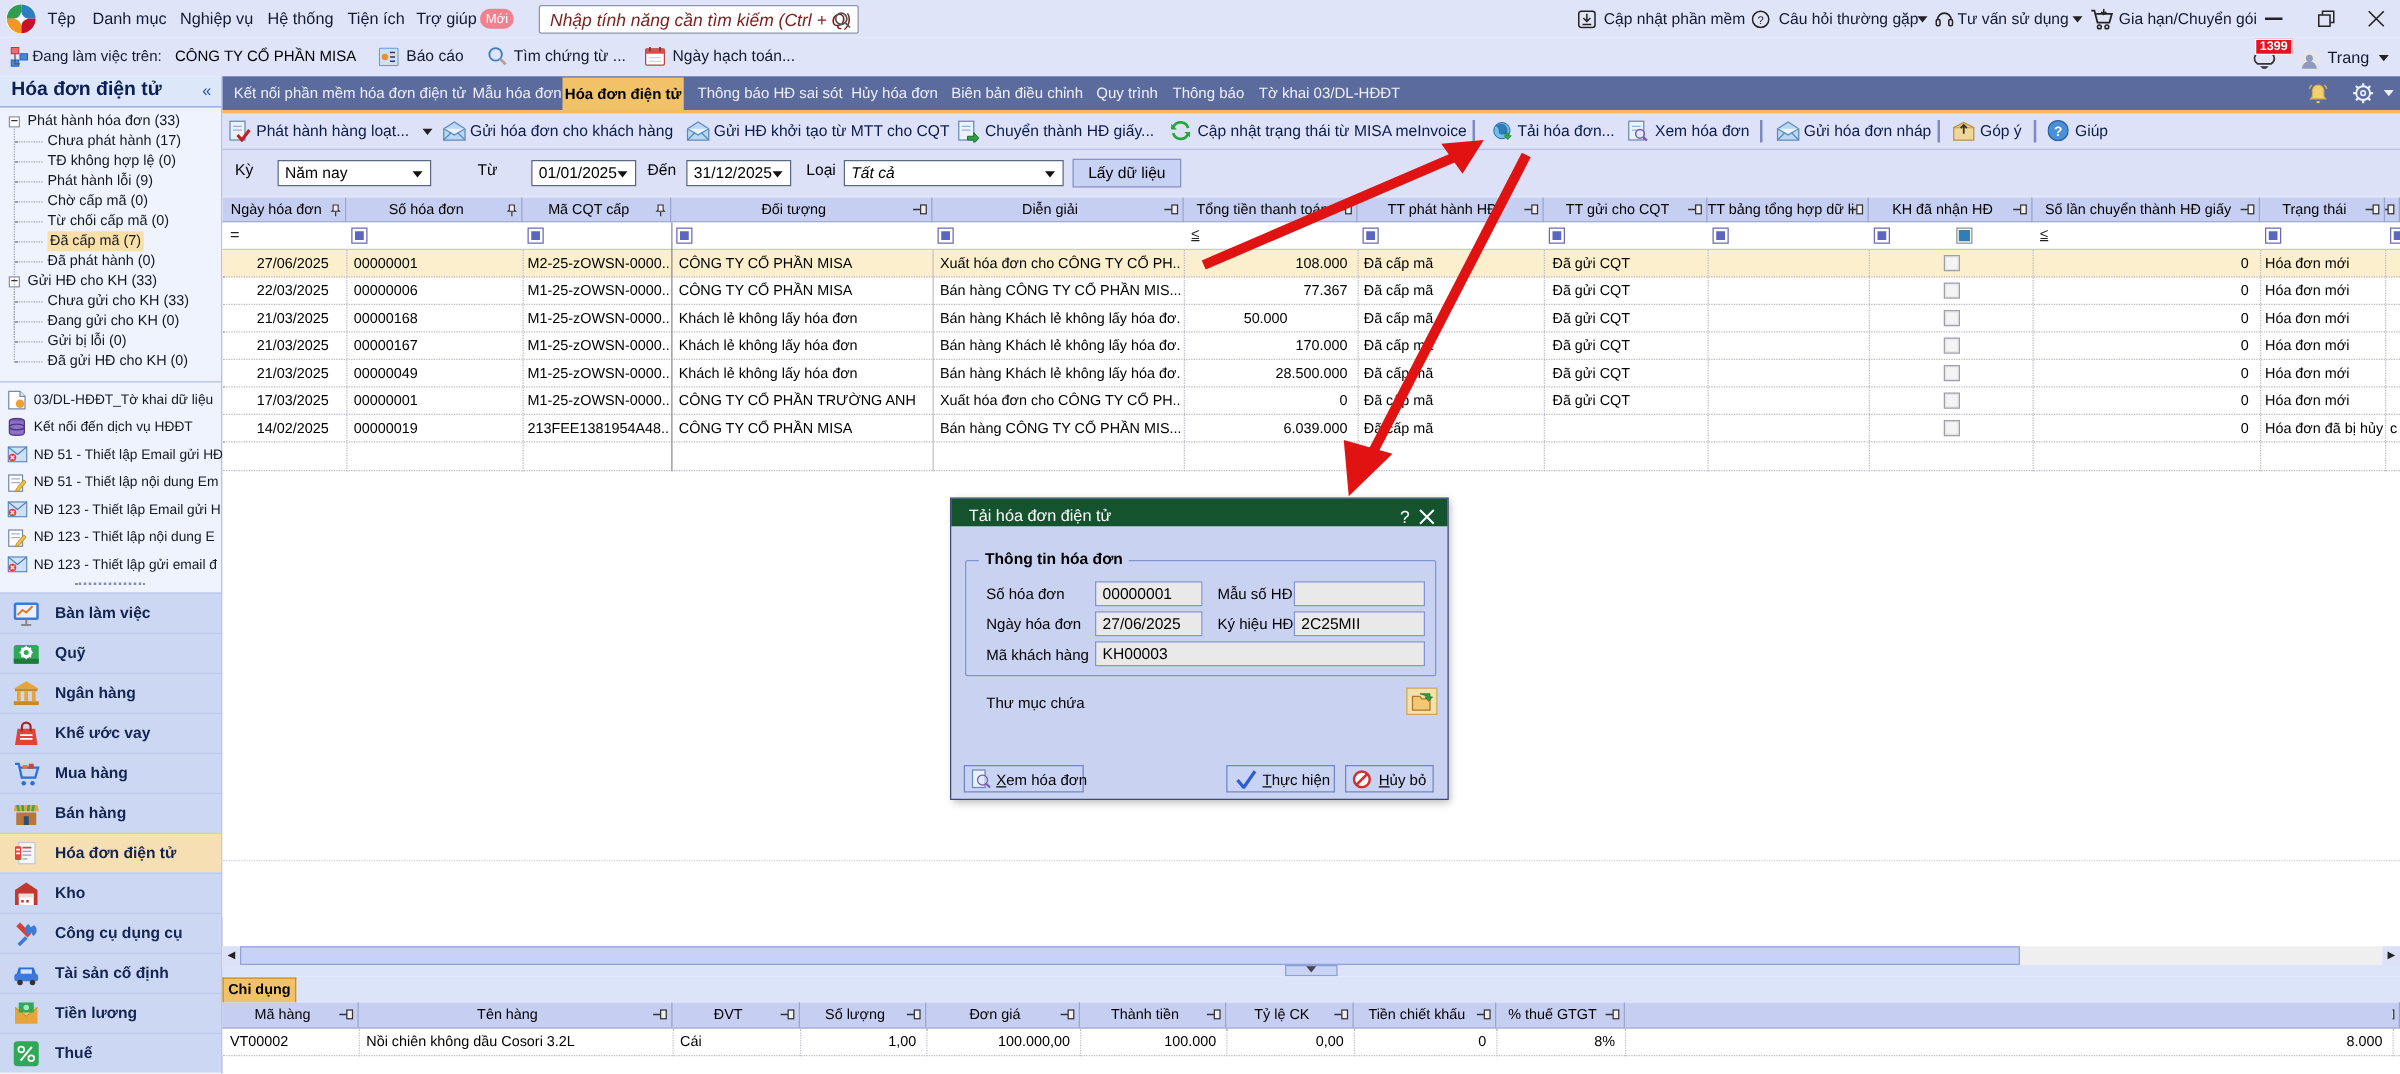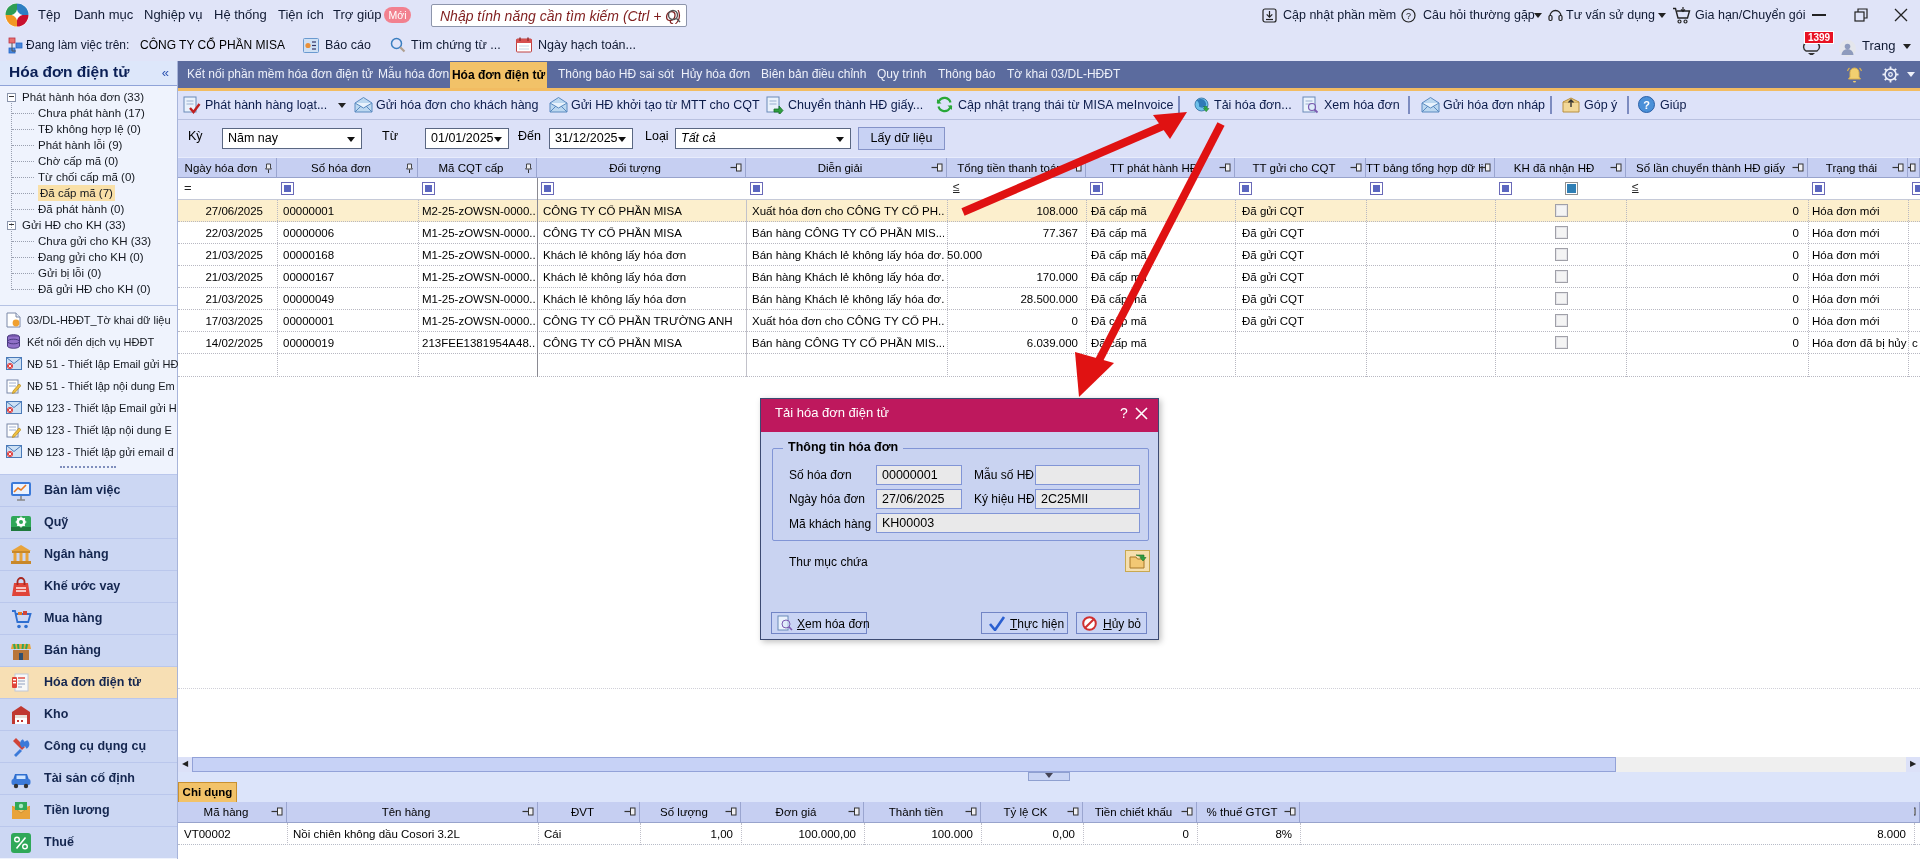--- a/index.html
+++ b/index.html
@@ -49,21 +49,21 @@
 
 #gsum { position:absolute; left:0; top:577px; width:1742px; height:23px; background:#ebebeb; border-top:1px solid #8a8a8a; }
 #hscroll { position:absolute; left:0; top:600px; width:1742px; height:15px; background:#efefef; }
 #splitbar { position:absolute; left:0; top:615px; width:1742px; height:9px; background:#dce4fa; }
 #dtabrow { position:absolute; left:0; top:624px; width:1742px; height:21px; background:#dce4fa; }
 #dtab { position:absolute; left:0; top:1px; width:59px; height:20px; background:#f2c268; border:1px solid #c89030; border-bottom:none; text-align:center; font-weight:bold; font-size:11.5px; line-height:19px; color:#000; }
 #dhead { position:absolute; left:0; top:645px; width:1742px; height:21px; background:#c6cff2; border-bottom:1px solid #98a3cc; }
 #drow { position:absolute; left:0; top:666px; width:1742px; height:22px; background:#fff; border-bottom:1px dotted #b8bcc8; }
 
 #dialog { left:760px; top:398px; width:399px; height:242px; background:#c9d3f1; border:1px solid #3c4a72; box-shadow:2px 2px 6px rgba(0,0,0,0.25); }
-#dtitle { position:absolute; left:0; top:0; width:397px; height:33px; background:#be185d; }
+#dtitle { position:absolute; left:0; top:0; width:397px; height:22px; background:#14532d; }
 #dtitle .tt { position:absolute; left:14px; top:6px; font-size:13px; color:#fff; }
 .dlabel { position:absolute; font-size:12px; color:#000; white-space:nowrap; }
 .dfield { position:absolute; height:20px; background:#e9e9ea; border:1px solid #8195d6; font-size:12.5px; color:#000; line-height:18px; padding-left:5px; }
 .dbtn { position:absolute; height:22px; background:#c9d4f4; border:1px solid #7285c5; font-size:12px; color:#000; }
 .dbtn span { white-space:nowrap; }
 </style>
 </head>
 <body>
 <div id="menubar" class="abs">
 <svg class="abs" style="left:5px;top:3px" width="24" height="24" viewBox="0 0 24 24">
@@ -467,21 +467,21 @@
 <span class="titem" style="left:1406px">Góp ý</span>
 <span class="tsep" style="left:1449px"></span>
 <svg class="ticon" style="left:1460px" width="17" height="17" viewBox="0 0 17 17">
       <circle cx="8.5" cy="8.5" r="8" fill="#4a90d8" stroke="#2a60a8"></circle>
       <text x="8.5" y="12.5" font-size="11" font-weight="bold" text-anchor="middle" fill="#fff" font-family="Liberation Sans">?</text>
     </svg>
 <span class="titem" style="left:1482px">Giúp</span>
 </div>
 <div id="filterbar" class="abs">
 <span class="flabel" style="left:10px">Kỳ</span>
-<div class="fcombo" style="left:44px;width:140px;">Năm nay<span class="da"></span></div>
+<div class="fcombo" style="left:44px;width:123px;">Năm nay<span class="da"></span></div>
 <span class="flabel" style="left:204px">Từ</span>
 <div class="fcombo" style="left:247px;width:84px;">01/01/2025<span class="da"></span></div>
 <span class="flabel" style="left:340px">Đến</span>
 <div class="fcombo" style="left:371px;width:84px;">31/12/2025<span class="da"></span></div>
 <span class="flabel" style="left:467px">Loại</span>
 <div class="fcombo" style="left:497px;width:176px;font-style:italic;">Tất cả<span class="da"></span></div>
 <div id="getbtn">Lấy dữ liệu</div>
 </div>
 <div id="grid" class="abs">
 <div id="ghead">
@@ -604,21 +604,21 @@
 <span style="position:absolute;left:1377px;top:4px;width:13px;height:13px;background:#f4f4f4;border:1px solid #a0a0a8;box-shadow:inset 0 0 0 1px #e4e4e8;"></span>
 <div class="gc" style="left:1448px;width:173px;text-align:right;">0</div>
 <div class="gc" style="left:1634px;width:96px;">Hóa đơn mới</div>
 </div>
 <div class="grow" style="top:87px;border-bottom:1px dotted #b8b8c2;">
 <div class="gc" style="left:0;width:85px;text-align:right;">21/03/2025</div>
 <div class="gc" style="left:105px;width:130px;">00000168</div>
 <div class="gc" style="left:244px;width:113px;">M1-25-zOWSN-0000...</div>
 <div class="gc" style="left:365px;width:200px;">Khách lẻ không lấy hóa đơn</div>
 <div class="gc" style="left:574px;width:192px;">Bán hàng Khách lẻ không lấy hóa đơ...</div>
-<div class="gc" style="left:769px;width:131px;text-align:left;">50.000</div>
+<div class="gc" style="left:769px;width:131px;text-align:center;">50.000</div>
 <div class="gc" style="left:913px;width:140px;">Đã cấp mã</div>
 <div class="gc" style="left:1064px;width:120px;">Đã gửi CQT</div>
 <span style="position:absolute;left:1377px;top:4px;width:13px;height:13px;background:#f4f4f4;border:1px solid #a0a0a8;box-shadow:inset 0 0 0 1px #e4e4e8;"></span>
 <div class="gc" style="left:1448px;width:173px;text-align:right;">0</div>
 <div class="gc" style="left:1634px;width:96px;">Hóa đơn mới</div>
 </div>
 <div class="grow" style="top:109px;border-bottom:1px dotted #b8b8c2;">
 <div class="gc" style="left:0;width:85px;text-align:right;">21/03/2025</div>
 <div class="gc" style="left:105px;width:130px;">00000167</div>
 <div class="gc" style="left:244px;width:113px;">M1-25-zOWSN-0000...</div>

